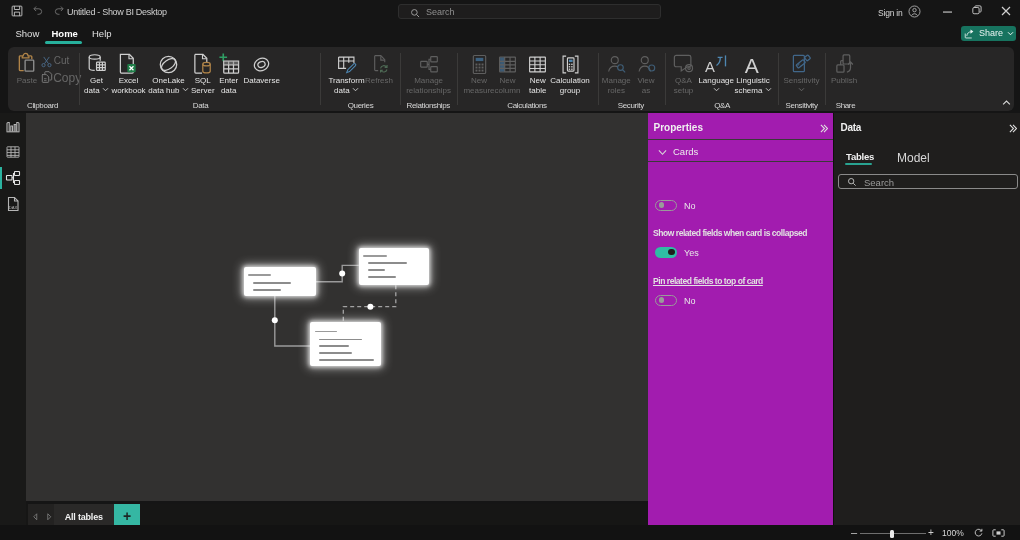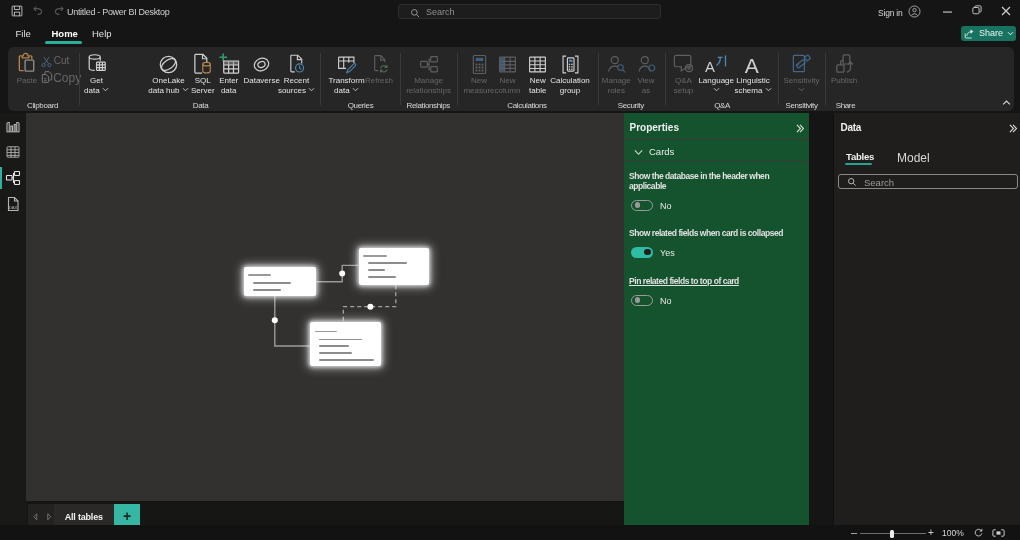--- a/index.html
+++ b/index.html
@@ -52,21 +52,21 @@
   
   #tabbar { position:absolute; left:26px; top:504px; width:622px; height:24px; background:#161615; }
   #tabzone { position:absolute; left:1.5px; top:0; width:86px; height:24px; background:#232221; }
   #alltables { position:absolute; left:27.5px; top:0; width:60.5px; height:24px; background:#2a2928;
      border-bottom:2.5px solid #29a391; color:#f2f2f2; font-size:9px; letter-spacing:-0.2px; font-weight:bold;
      display:flex; align-items:center; justify-content:center; padding-top:4px; }
   #plusbtn { position:absolute; left:88px; top:0; width:26px; height:24px; background:#35b7a3;
      color:#1c2523; font-size:14px; font-weight:bold; display:flex; align-items:center; justify-content:center; }
 
   
-  #propspanel { position:absolute; left:624px; top:113px; width:185px; height:412px; background:#14532d; }
+  #propspanel { position:absolute; left:648px; top:113px; width:185px; height:412px; background:#a21caf; }
   #datapanel  { position:absolute; left:833px; top:113px; width:187px; height:412px; background:#1f1e1d; border-left:1px solid #0f0f0f; }
   .panel-h { position:absolute; left:5.5px; top:9px; font-size:10px; font-weight:bold; color:#f0f0f0; }
   .hsep { position:absolute; left:0; width:100%; height:1px; background:#3a3938; }
   .prop-label { position:absolute; left:5px; font-size:8.5px; letter-spacing:-0.45px; font-weight:bold; color:#e2e2e2; line-height:10.4px; }
   .toggle { position:absolute; left:7px; width:22px; height:11px; border-radius:6px; }
   .toggle.off { border:1px solid #9a9a9a; background:transparent; }
   .toggle.off i { position:absolute; left:2.5px; top:1.8px; width:5.5px; height:5.5px; border-radius:50%; background:#9a9a9a; }
   .toggle.on { background:#2fbca4; }
   .toggle.on i { position:absolute; right:2px; top:2.2px; width:6.6px; height:6.6px; border-radius:50%; background:#1f1e1d; }
   .tog-txt { position:absolute; left:36px; font-size:9px; color:#e8e8e8; }
@@ -83,21 +83,21 @@
       <path d="M4.5 1.5v4.5h7V1.5M4.5 14.5v-5h7v5"></path>
     </svg>
     <svg class="ticon" style="left:32px" width="11" height="11" viewBox="0 0 16 16" fill="none" stroke="#6e6e6e" stroke-width="1.4">
       <path d="M3 5.5h7a4 4 0 0 1 0 8h-2"></path>
         <path d="M6 2.2L2.8 5.5L6 8.8"></path>
     </svg>
     <svg class="ticon" style="left:54px" width="11" height="11" viewBox="0 0 16 16" fill="none" stroke="#6e6e6e" stroke-width="1.4">
       <path d="M13 5.5H6a4 4 0 0 0 0 8h2"></path>
         <path d="M10 2.2L13.2 5.5L10 8.8"></path>
     </svg>
-    <div id="title-text">Untitled - Power BI Desktop</div>
+    <div id="title-text">Untitled - Show BI Desktop</div>
     <div id="tsearch">
       <svg width="10" height="10" viewBox="0 0 16 16" fill="none" stroke="#9a9a9a" stroke-width="1.6">
         <circle cx="7" cy="7" r="4.5"></circle>
           <path d="M10.5 10.5L14.5 14.5"></path>
       </svg>
       <span>Search</span>
     </div>
     <div id="signin">Sign in</div>
     <svg class="ticon" style="left:908px" width="13" height="13" viewBox="0 0 16 16" fill="none" stroke="#b0b0b0" stroke-width="1.1">
       <circle cx="8" cy="8" r="6.8"></circle>
@@ -110,21 +110,21 @@
     <svg class="ticon" style="left:972px;top:5px" width="10" height="10" viewBox="0 0 12 12" fill="none" stroke="#cfcfcf" stroke-width="1.1">
       <rect x="1" y="3" width="7.5" height="7.5" rx="1.5"></rect>
         <path d="M3.5 3V1.8a1 1 0 0 1 1-.8h5a1.4 1.4 0 0 1 1.4 1.4v5a1 1 0 0 1-.9 1H9"></path>
     </svg>
     <svg class="ticon" style="left:1001px;top:6px" width="10" height="10" viewBox="0 0 10 10" stroke="#cfcfcf" stroke-width="1.2">
       <path d="M1 1L9 9M9 1L1 9"></path>
     </svg>
   </div>
 
   <div id="menurow">
-    <div class="menu-item" style="left:15.5px">File</div>
+    <div class="menu-item" style="left:15.5px">Show</div>
     <div class="menu-item" id="mi-home" style="left:51.5px">Home</div>
     <div class="menu-item" style="left:92px">Help</div>
     <div id="home-underline"></div>
   </div>
   <div id="share-btn">
     <svg width="12" height="11" viewBox="0 0 16 16" fill="none" stroke="#eaf5f2" stroke-width="1.2">
       <path d="M2.5 8v5.5a1 1 0 0 0 1 1H12"></path>
       <path d="M4.8 11.5c.4-3.8 2.8-5.9 6.4-6.1"></path>
       <path d="M10.2 2.2l4.2 3-4.2 3z" fill="#eaf5f2" stroke="none"></path>
     </svg>
@@ -167,20 +167,31 @@
 <path d="M3.5 4.3v12.2c0 1.3 2.7 2.4 6 2.4"></path>
 <path d="M15.5 4.3v4.2"></path>
 <rect x="11.5" y="10" width="9.5" height="9" rx="0.8" fill="#252423"></rect>
 <path d="M11.5 13h9.5M11.5 16h9.5M14.7 10v9M17.9 10v9"></path>
 </svg>
         </div>
         <div class="rlab">Get<br>data <svg width="7" height="5" viewBox="0 0 8 6" fill="none" stroke="#cfcfcf" stroke-width="1.1" style="vertical-align:1px">
             <path d="M1 1.5L4 4.5L7 1.5"></path>
           </svg></div>
       </div>
+    <div class="rbtn" style="left:92.5px;width:56px">
+        <div class="ric">
+          <svg width="21" height="22" viewBox="0 0 22 23" fill="none">
+<path d="M3.5 1.5h8.5l4 4V20a1 1 0 0 1-1 1h-11.5a1 1 0 0 1-1-1V1.5z" stroke="#cfcfcf" stroke-width="1.3"></path>
+<path d="M11.5 2V6h4.2" stroke="#cfcfcf" stroke-width="1.2"></path>
+<rect x="9.8" y="11.5" width="8.7" height="8.7" rx="1" fill="#1e7e48"></rect>
+<path d="M12 13.8l4.2 4.2M16.2 13.8L12 18" stroke="#fff" stroke-width="1.3"></path>
+</svg>
+        </div>
+        <div class="rlab">Excel<br>workbook</div>
+      </div>
     <div class="rbtn" style="left:131.5px;width:58px">
         <div class="ric">
           <svg width="21" height="21" viewBox="0 0 22 22" fill="none" stroke="#cfcfcf" stroke-width="1.35">
 <circle cx="11" cy="11" r="8.6"></circle>
 <ellipse cx="11" cy="11" rx="8.4" ry="4.6" transform="rotate(-35 11 11)"></ellipse>
 </svg>
         </div>
         <div class="rlab">OneLake<br>data hub <svg width="7" height="5" viewBox="0 0 8 6" fill="none" stroke="#cfcfcf" stroke-width="1.1" style="vertical-align:1px">
             <path d="M1 1.5L4 4.5L7 1.5"></path>
           </svg></div>
@@ -209,34 +220,20 @@
         <div class="rlab">Enter<br>data</div>
       </div>
     <div class="rbtn" style="left:227.7px;width:52px">
         <div class="ric">
           <svg width="21" height="21" viewBox="0 0 22 22" fill="none" stroke="#cfcfcf" stroke-width="1.3">
 <ellipse cx="11" cy="11" rx="7.7" ry="6.3" transform="rotate(-25 11 11)"></ellipse>
 <ellipse cx="11" cy="11" rx="3.9" ry="3" transform="rotate(-25 11 11)"></ellipse>
 </svg>
         </div>
         <div class="rlab">Dataverse</div>
-      </div>
-    <div class="rbtn" style="left:262.5px;width:52px">
-        <div class="ric">
-          <svg width="21" height="22" viewBox="0 0 24 24" fill="none">
-<path d="M5.5 2h8l4.5 4.5v5" stroke="#cfcfcf" stroke-width="1.3"></path>
-<path d="M5.5 2v18a1 1 0 0 0 1 1H10" stroke="#cfcfcf" stroke-width="1.3"></path>
-<path d="M13 2.5V7h4.5" stroke="#cfcfcf" stroke-width="1.3"></path>
-<circle cx="15.5" cy="16.5" r="4.6" stroke="#4e87b2" stroke-width="1.3"></circle>
-<path d="M15.5 13.8v2.9l2.2 1.4" stroke="#4e87b2" stroke-width="1.2"></path>
-</svg>
-        </div>
-        <div class="rlab">Recent<br>sources <svg width="7" height="5" viewBox="0 0 8 6" fill="none" stroke="#cfcfcf" stroke-width="1.1" style="vertical-align:1px">
-            <path d="M1 1.5L4 4.5L7 1.5"></path>
-          </svg></div>
       </div>
     <div class="rgroup-label" style="left:152.5px;width:80px">Data</div>
     <div class="rsep" style="left:312px"></div>
     <div class="rbtn" style="left:312.5px;width:52px">
         <div class="ric">
           <svg width="21" height="21" viewBox="0 0 24 24" fill="none" stroke="#cfcfcf" stroke-width="1.3">
 <path d="M3 3.5h17.5v7M3 3.5v13h8.5M3 8h17.5M8.8 3.5V16.5M14.6 3.5V10"></path>
 <path d="M20.3 11.2l-6.8 6.8-1.3 3.3 3.3-1.3 6.8-6.8a1.2 1.2 0 0 0 0-1.7l-.3-.3a1.2 1.2 0 0 0-1.7 0z" stroke="#4e87b2" stroke-width="1.2"></path>
 </svg>
         </div>
@@ -488,21 +485,20 @@
         <path d="M1 1L5 5L1 9"></path>
         <path d="M4.5 1L8.5 5L4.5 9"></path>
       </svg>
     <div class="hsep" style="top:26.4px"></div>
     <svg style="position:absolute;left:10px;top:35.5px" width="9" height="7" viewBox="0 0 10 7" fill="none" stroke="#d8d8d8" stroke-width="1.2">
         <path d="M1 1.2L5 5.5L9 1.2"></path>
       </svg>
     <div style="position:absolute;left:25px;top:33px;font-size:9.5px;color:#ececec;">Cards</div>
     <div class="hsep" style="top:48px"></div>
 
-    <div class="prop-label" style="top:58px;width:160px;">Show the database in the header when applicable</div>
     <div class="toggle off" style="top:86.5px">
         <i></i>
       </div>
     <div class="tog-txt" style="top:87.5px">No</div>
 
     <div class="prop-label" style="top:114.5px;width:176px;">Show related fields when card is collapsed</div>
     <div class="toggle on" style="top:133.5px">
         <i></i>
       </div>
     <div class="tog-txt" style="top:134.5px">Yes</div>

